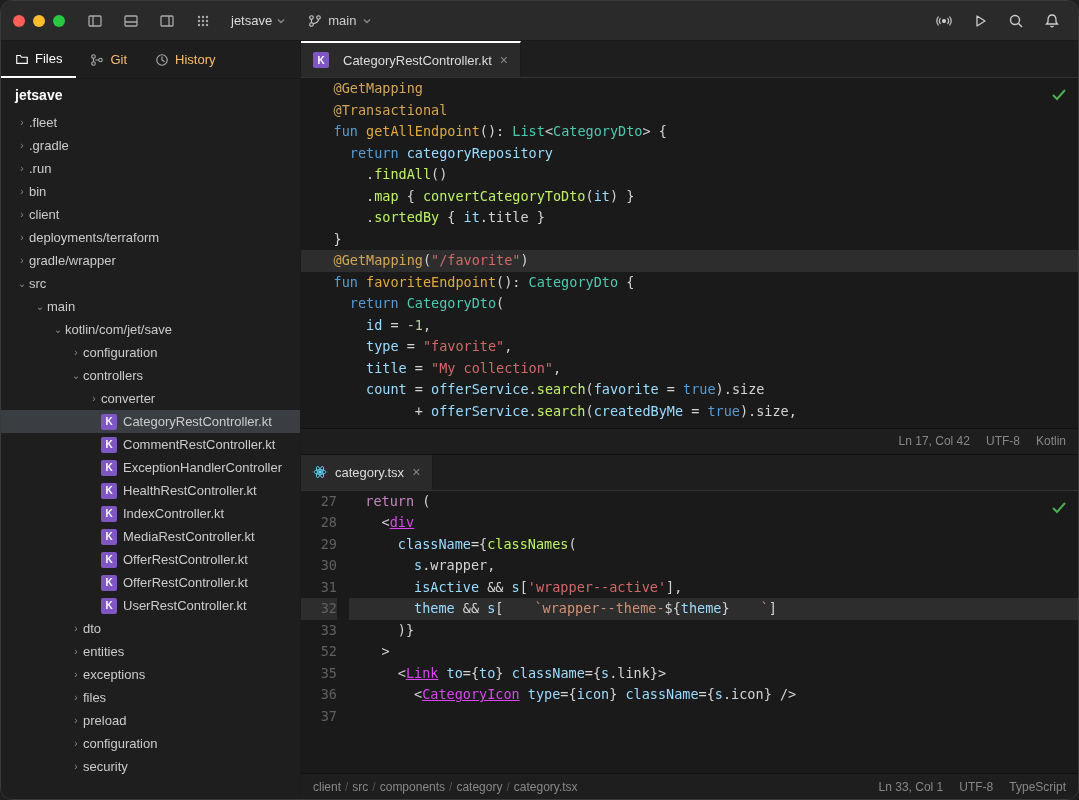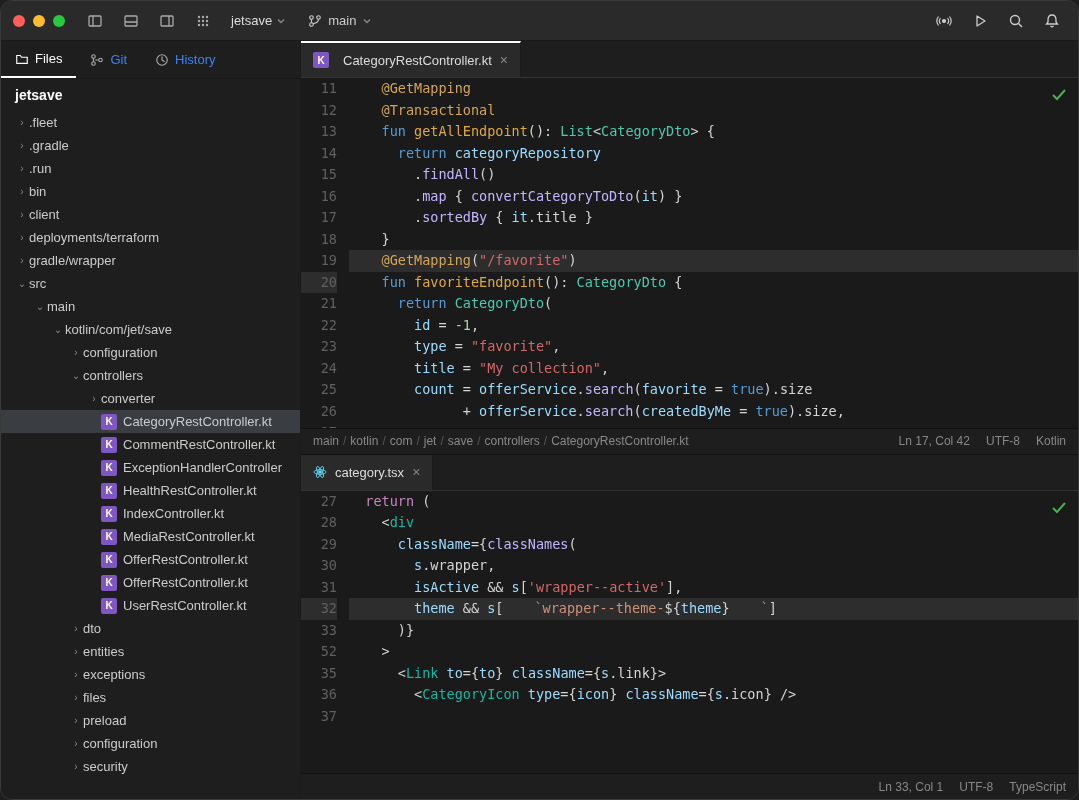--- a/index.html
+++ b/index.html
@@ -47,21 +47,21 @@
 .sidetabs {
   display: flex;
   border-bottom: 1px solid #1a1a1a;
   background: #1e1e1e;
 }
 .sidetab {
   padding: 10px 14px;
   display: flex;
   align-items: center;
   gap: 6px;
-  color: #3b82f6;
+  color: #fdba74;
   font-size: 13px;
 }
 .sidetab.active { color: #fff; border-bottom: 2px solid #fff; }
 .root-label { font-weight: 700; color: #fff; padding: 8px 14px; font-size: 14px; }
 .tree { overflow-y: auto; flex: 1; font-size: 13px; }
 .node { display: flex; align-items: center; height: 23px; color: #ccc; white-space: nowrap; }
 .node.sel { background: #3a3d41; }
 .chev { width: 14px; text-align: center; color: #888; font-size: 10px; }
 .fico { width: 16px; height: 16px; margin-right: 6px; display:flex; align-items:center; justify-content:center; font-size:10px; font-weight:700; border-radius:2px;}
 .fico.kt { background: #7e57c2; color:#fff; }
@@ -83,28 +83,28 @@
 }
 .breadcrumb .sep { color: #555; margin: 0 4px; }
 .statusinfo { margin-left: auto; display:flex; gap:16px; color:#888;}
 .checkmark { position:absolute; top:8px; right:10px; color:#4caf50; font-size:16px; }
 
 .c-anno { color: #d4a557; }
 .c-key { color: #569cd6; }
 .c-fn { color: #e0aa3e; }
 .c-type { color: #4ec9b0; }
 .c-ident { color: #9cdcfe; }
-.c-call { color: #c4b5fd; }
+.c-call { color: #bef264; }
 .c-str2 { color: #d16969; }
 .c-num { color: #b5cea8; }
 .c-op { color: #d4d4d4; }
 .c-param { color: #9cdcfe; }
 .c-bool { color: #569cd6; }
 .c-prop { color: #d4d4d4; }
-.c-tag { color: #14b8a6; }
+.c-tag { color: #d946ef; text-decoration: underline; }
 .c-attr { color: #9cdcfe; }
 .c-tpl { color: #ce9178; margin-left: 31px; }
 .c-purple { color: #c586c0; }
 svg { display: block; }
 </style>
 </head>
 <body>
 
 <div class="titlebar">
   <div class="traffic">
@@ -352,43 +352,23 @@
         <span class="close">×</span>
       </div>
     </div>
     <div class="editor">
       <div class="checkmark">
         <svg width="18" height="18" viewBox="0 0 18 18">
             <path d="M3 9 L7 13 L15 4" stroke="#4caf50" stroke-width="2" fill="none"></path>
           </svg>
       </div>
       <div class="codewrap">
-        <div class="gutter" id="gutter1">
-            <div>11</div>
-            <div>12</div>
-            <div>13</div>
-            <div>14</div>
-            <div>15</div>
-            <div>16</div>
-            <div>17</div>
-            <div>18</div>
-            <div>19</div>
-            <div class="hl-line">20</div>
-            <div>21</div>
-            <div>22</div>
-            <div>23</div>
-            <div>24</div>
-            <div>25</div>
-            <div>26</div>
-            <div>27</div>
-          </div>
         <div class="code" id="code1"><div><span>    </span><span class="c-anno">@GetMapping</span></div><div><span>    </span><span class="c-anno">@Transactional</span></div><div><span>    </span><span class="c-key">fun</span><span> </span><span class="c-fn">getAllEndpoint</span><span class="c-op">(): </span><span class="c-type">List</span><span class="c-op">&lt;</span><span class="c-type">CategoryDto</span><span class="c-op">&gt; {</span></div><div><span>      </span><span class="c-key">return</span><span> </span><span class="c-ident">categoryRepository</span></div><div><span class="c-op">        .</span><span class="c-call">findAll</span><span class="c-op">()</span></div><div><span class="c-op">        .</span><span class="c-call">map</span><span class="c-op"> { </span><span class="c-call">convertCategoryToDto</span><span class="c-op">(</span><span class="c-ident">it</span><span class="c-op">) }</span></div><div><span class="c-op">        .</span><span class="c-call">sortedBy</span><span class="c-op"> { </span><span class="c-ident">it</span><span class="c-op">.</span><span class="c-prop">title</span><span class="c-op"> }</span></div><div><span class="c-op">    }</span></div><div><span></span></div><div class="hl-line"><span>    </span><span class="c-anno">@GetMapping</span><span class="c-op">(</span><span class="c-str2">"/favorite"</span><span class="c-op">)</span></div><div><span>    </span><span class="c-key">fun</span><span> </span><span class="c-fn">favoriteEndpoint</span><span class="c-op">(): </span><span class="c-type">CategoryDto</span><span class="c-op"> {</span></div><div><span>      </span><span class="c-key">return</span><span> </span><span class="c-type">CategoryDto</span><span class="c-op">(</span></div><div><span>        </span><span class="c-param">id</span><span class="c-op"> = </span><span class="c-num">-1</span><span class="c-op">,</span></div><div><span>        </span><span class="c-param">type</span><span class="c-op"> = </span><span class="c-str2">"favorite"</span><span class="c-op">,</span></div><div><span>        </span><span class="c-param">title</span><span class="c-op"> = </span><span class="c-str2">"My collection"</span><span class="c-op">,</span></div><div><span>        </span><span class="c-param">count</span><span class="c-op"> = </span><span class="c-ident">offerService</span><span class="c-op">.</span><span class="c-call">search</span><span class="c-op">(</span><span class="c-param">favorite</span><span class="c-op"> = </span><span class="c-bool">true</span><span class="c-op">).</span><span class="c-prop">size</span></div><div><span class="c-op">              + </span><span class="c-ident">offerService</span><span class="c-op">.</span><span class="c-call">search</span><span class="c-op">(</span><span class="c-param">createdByMe</span><span class="c-op"> = </span><span class="c-bool">true</span><span class="c-op">).</span><span class="c-prop">size</span><span class="c-op">,</span></div></div>
       </div>
       <div class="breadcrumb">
-        <span id="bc1"><span>main</span><span class="sep">/</span><span>kotlin</span><span class="sep">/</span><span>com</span><span class="sep">/</span><span>jet</span><span class="sep">/</span><span>save</span><span class="sep">/</span><span>controllers</span><span class="sep">/</span><span>CategoryRestController.kt</span></span>
         <div class="statusinfo">
           <span>Ln 17, Col 42</span>
           <span>UTF-8</span>
           <span>Kotlin</span>
         </div>
       </div>
     </div>
 
     <div class="tabrow" style="border-top:1px solid #111;">
       <div class="etab">
@@ -418,20 +398,21 @@
             <div class="hl-line">32</div>
             <div>33</div>
             <div>52</div>
             <div>35</div>
             <div>36</div>
             <div>37</div>
           </div>
         <div class="code" id="code2"><div><span>  </span><span class="c-purple">return</span><span class="c-op"> (</span></div><div><span class="c-op">    &lt;</span><span class="c-tag">div</span></div><div><span>      </span><span class="c-attr">className</span><span class="c-op">={</span><span class="c-call">classNames</span><span class="c-op">(</span></div><div><span>        </span><span class="c-ident">s</span><span class="c-op">.</span><span class="c-prop">wrapper</span><span class="c-op">,</span></div><div><span>        </span><span class="c-ident">isActive</span><span class="c-op"> &amp;&amp; </span><span class="c-ident">s</span><span class="c-op">[</span><span class="c-str2">'wrapper--active'</span><span class="c-op">],</span></div><div class="hl-line"><span>        </span><span class="c-ident">theme</span><span class="c-op"> &amp;&amp; </span><span class="c-ident">s</span><span class="c-op">[</span><span class="c-tpl">`wrapper--theme-</span><span class="c-op">${</span><span class="c-ident">theme</span><span class="c-op">}</span><span class="c-tpl">`</span><span class="c-op">]</span></div><div><span class="c-op">      )}</span></div><div><span class="c-op">    &gt;</span></div><div><span class="c-op">      &lt;</span><span class="c-tag">Link</span><span> </span><span class="c-attr">to</span><span class="c-op">={</span><span class="c-ident">to</span><span class="c-op">} </span><span class="c-attr">className</span><span class="c-op">={</span><span class="c-ident">s</span><span class="c-op">.</span><span class="c-prop">link</span><span class="c-op">}&gt;</span></div><div><span class="c-op">        &lt;</span><span class="c-tag">CategoryIcon</span><span> </span><span class="c-attr">type</span><span class="c-op">={</span><span class="c-ident">icon</span><span class="c-op">} </span><span class="c-attr">className</span><span class="c-op">={</span><span class="c-ident">s</span><span class="c-op">.</span><span class="c-prop">icon</span><span class="c-op">} /&gt;</span></div><div><span></span></div></div>
       </div>
       <div class="breadcrumb">
+        <span id="bc2"><span>client</span><span class="sep">/</span><span>src</span><span class="sep">/</span><span>components</span><span class="sep">/</span><span>category</span><span class="sep">/</span><span>category.tsx</span></span>
         <div class="statusinfo">
           <span>Ln 33, Col 1</span>
           <span>UTF-8</span>
           <span>TypeScript</span>
         </div>
       </div>
     </div>
   </div>
 </div>
 

